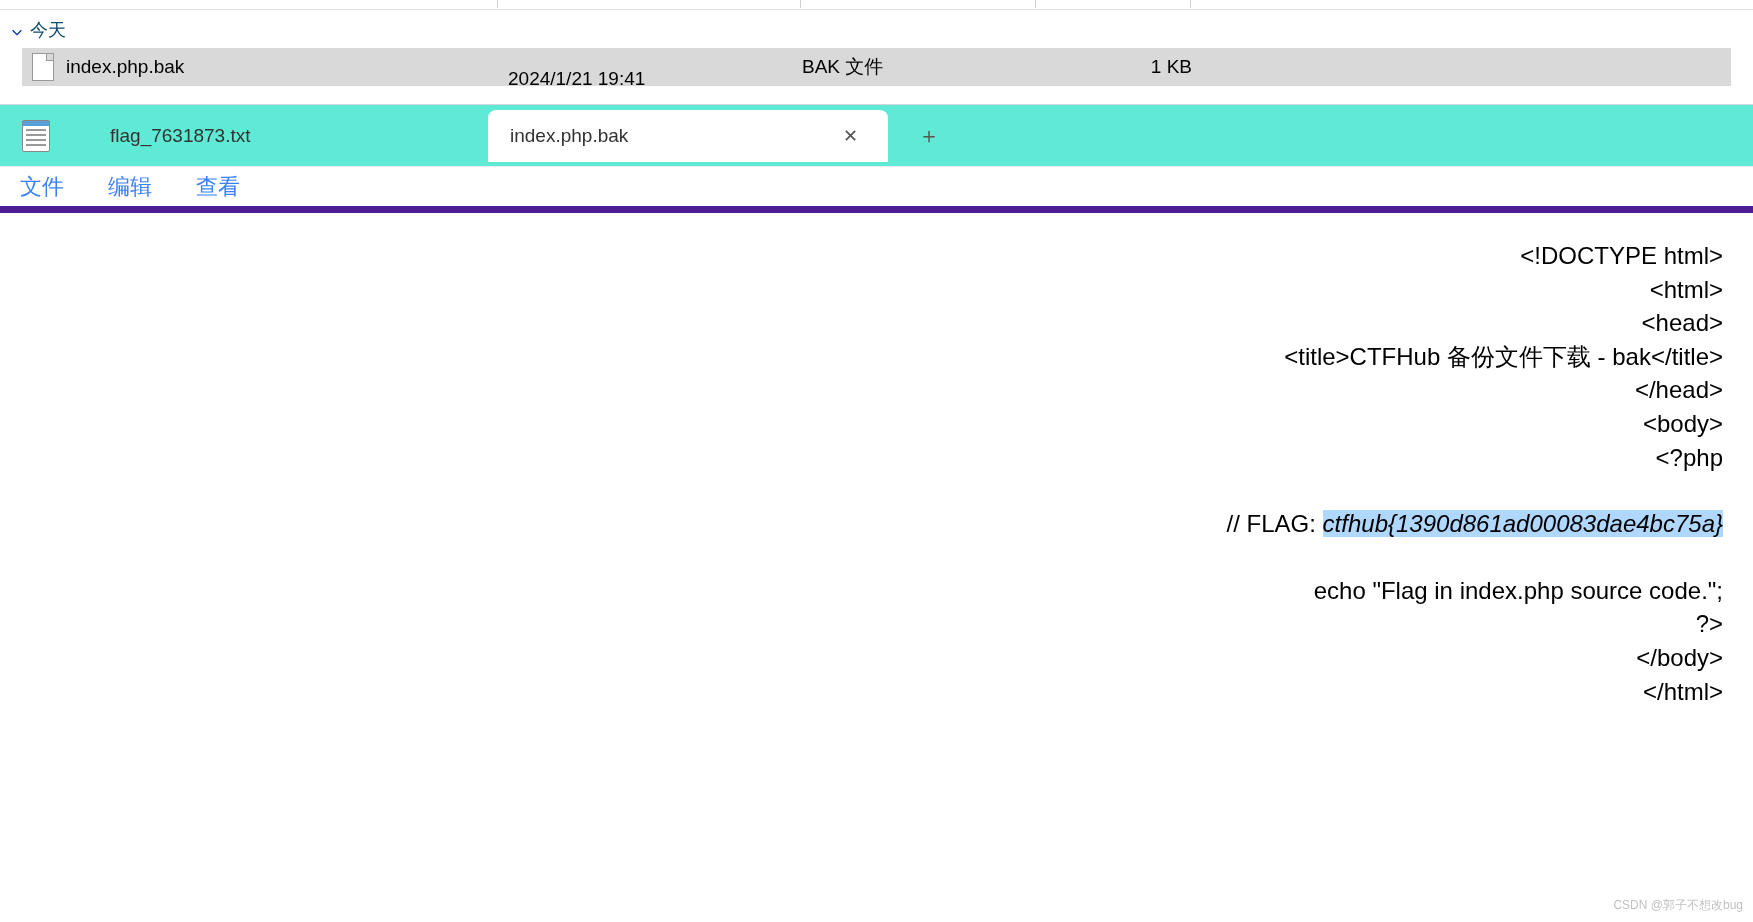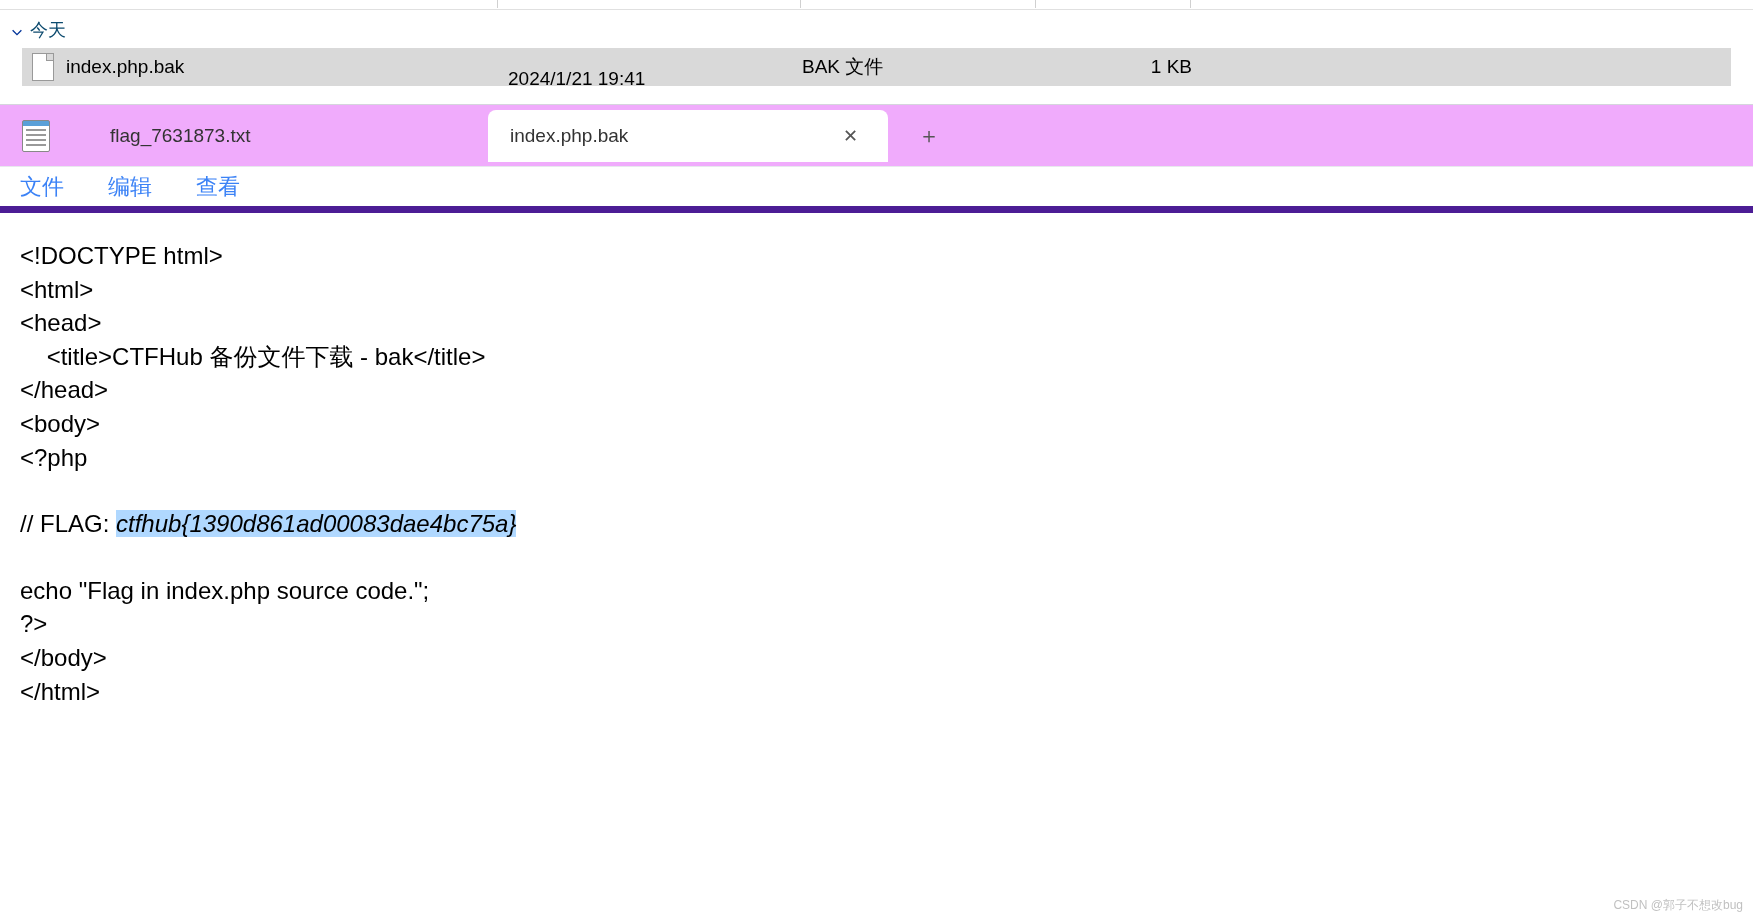--- a/index.html
+++ b/index.html
@@ -75,21 +75,21 @@
     .col-size { width: 170px; text-align: right; padding-right: 10px;}
     
     .editor-window {
       margin-top: 18px;
       background: #f8f7fc;
       border-top: 1px solid #d5d5dd;
     }
     .tab-bar {
       display: flex;
       align-items: center;
-      background: #f0abfc;
+      background: #5eead4;
       height: 62px;
       border-bottom: 1px solid #e8e8ee;
       padding-left: 22px;
     }
     .notepad-icon {
       width: 28px;
       height: 32px;
       background: linear-gradient(180deg, #5aa0d8 0%, #5aa0d8 18%, #fff 18%, #fff 100%);
       border: 1px solid #888;
       border-radius: 2px;
@@ -148,25 +148,26 @@
       gap: 44px;
       font-size: 22px;
       color: #3b82f6;
       border-bottom: 7px solid #4c1d95;
     }
     .menu-item {
       cursor: pointer;
     }
     .content-area {
       background: #fff;
-      padding: 26px 20px;
+      padding: 26px 30px;
       font-size: 24px;
       line-height: 1.4;
       color: #000;
       font-family: "Segoe UI", "Microsoft YaHei", sans-serif;
+      text-align: right;
     }
     .code-line {
       white-space: pre;
       min-height: 33px;
     }
     .highlight {
       background: #b0d8ff;
       font-style: italic;
     }
     .watermark {

